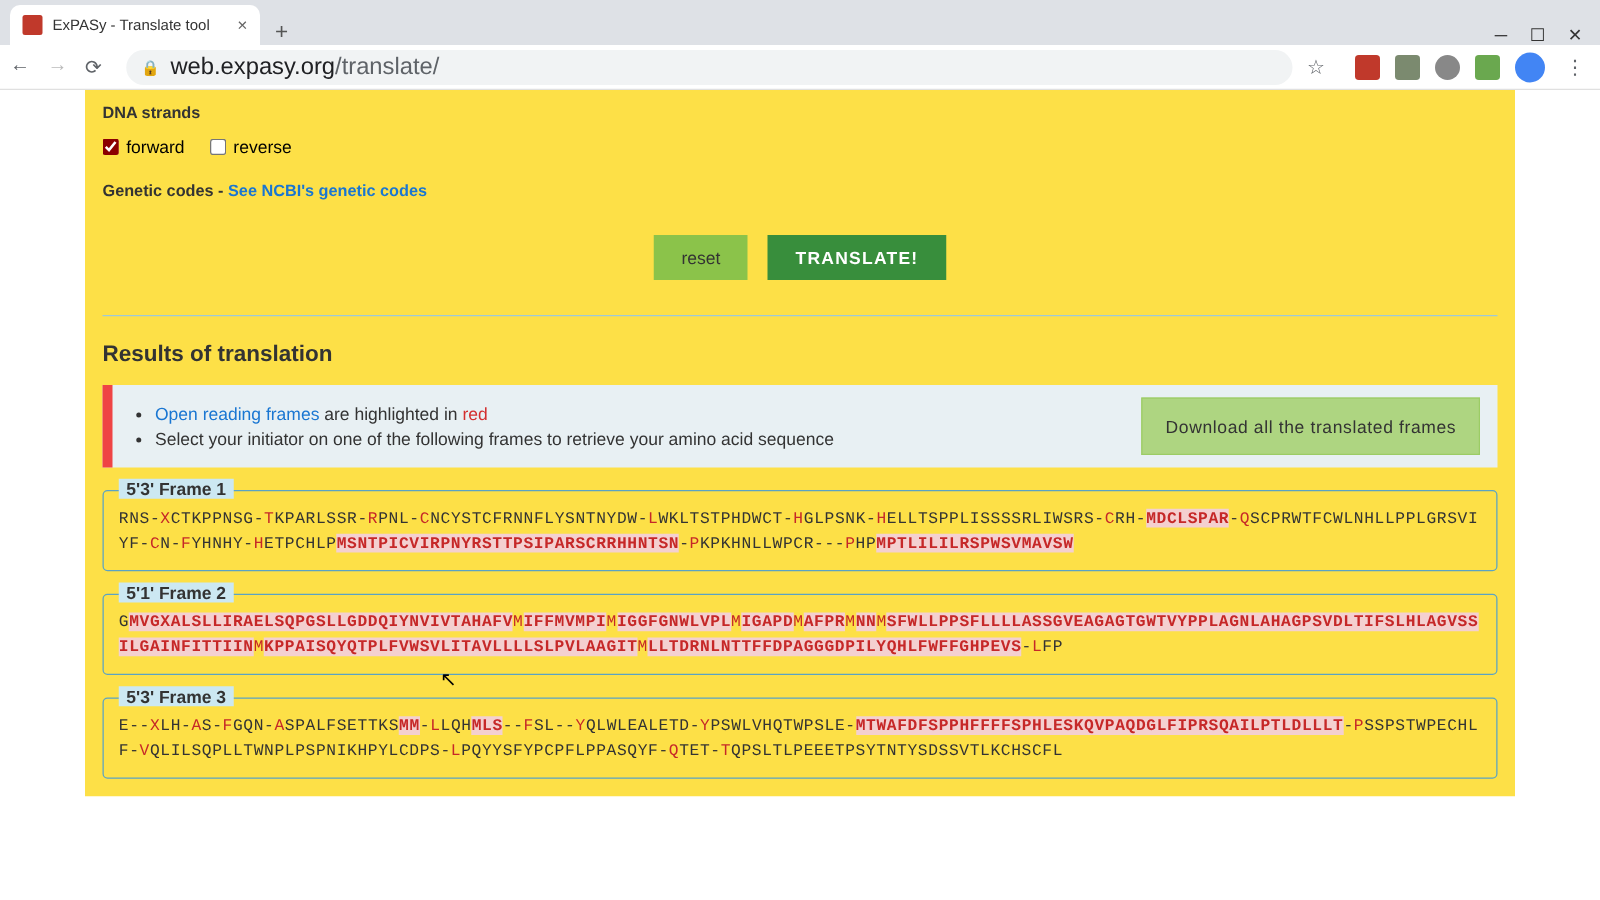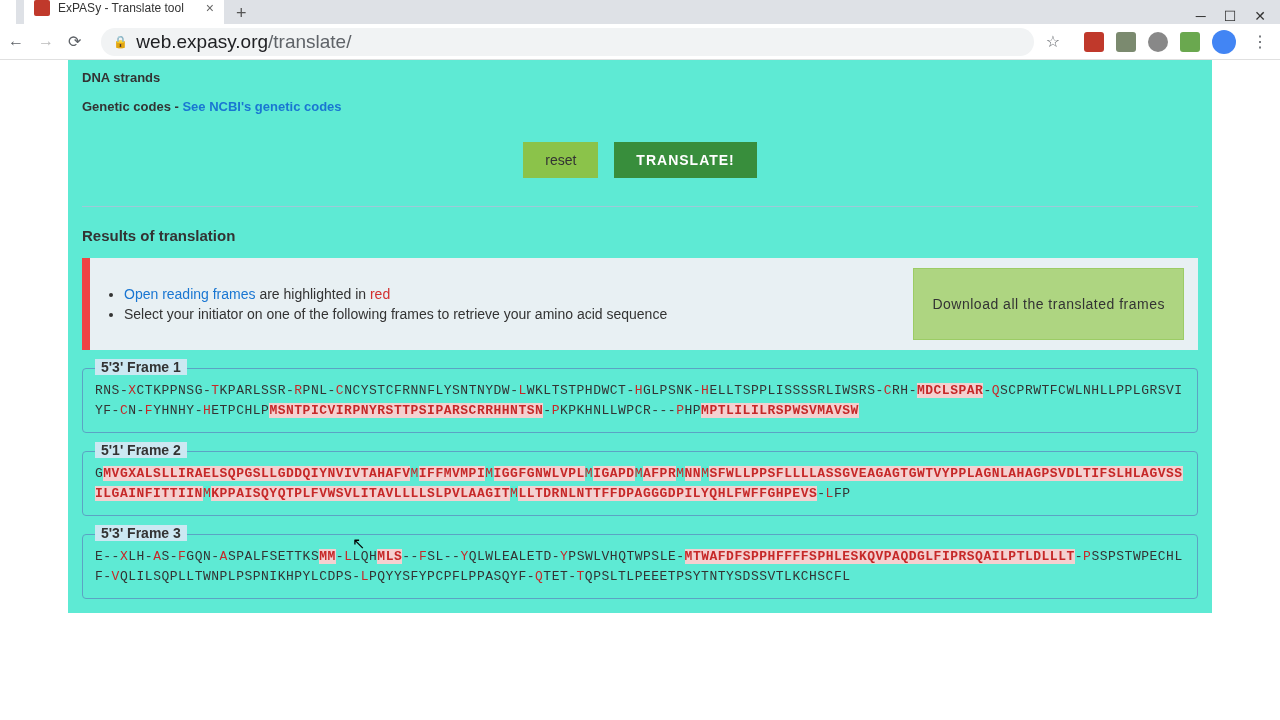--- a/index.html
+++ b/index.html
@@ -1,18 +1,18 @@
 <!DOCTYPE html>
 <html><head>
 <meta charset="utf-8">
 <style>
   * { margin: 0; padding: 0; box-sizing: border-box; }
   body { font-family: Arial, sans-serif; background: #fff; width: 1280px; height: 720px; overflow: hidden; position: relative; }
   
-  .browser-top { height: 24px; background: #dee1e6; display: flex; align-items: flex-end; margin-left: 16px; }
+  .browser-top { height: 36px; background: #dee1e6; display: flex; align-items: flex-end; }
   .tab { background: #fff; height: 32px; margin-left: 8px; border-radius: 8px 8px 0 0; display: flex; align-items: center; padding: 0 10px; gap: 8px; min-width: 200px; }
   .tab-favicon { width: 16px; height: 16px; background: #c0392b; border-radius: 2px; }
   .tab-title { font-size: 12px; color: #333; flex: 1; }
   .tab-close { color: #666; font-size: 14px; cursor: pointer; }
   .new-tab { padding: 0 12px; color: #555; font-size: 18px; cursor: pointer; }
   .window-controls { margin-left: auto; display: flex; gap: 18px; padding: 6px 14px 0 0; color: #333; }
   .window-controls span { font-size: 14px; cursor: pointer; }
   
   .toolbar { height: 36px; background: #fff; border-bottom: 1px solid #e0e0e0; display: flex; align-items: center; padding: 0 8px; gap: 12px; }
   .nav-icons { display: flex; gap: 14px; color: #5f6368; font-size: 16px; }
@@ -20,47 +20,47 @@
   .lock { font-size: 12px; color: #5f6368; }
   .url { font-size: 19px; color: #202124; }
   .url-host { color: #202124; }
   .url-path { color: #5f6368; }
   .ext-icons { display: flex; gap: 12px; align-items: center; margin-left: 12px; }
   .ext-icon { width: 20px; height: 20px; border-radius: 3px; }
   .avatar { width: 24px; height: 24px; border-radius: 50%; background: #4285f4; }
   .menu-dots { font-size: 16px; color: #5f6368; padding: 0 4px; }
   
   .content-wrap { height: 648px; overflow-y: scroll; background: #fff; }
-  .page { width: 1144px; margin: 0 auto; background: #5eead4; padding: 0 14px 14px 14px; }
+  .page { width: 1144px; margin: 0 auto; background: #fde047; padding: 0 14px 14px 14px; }
   
   .section-label { font-size: 13px; font-weight: bold; color: #333; padding: 10px 0 6px 0; }
   .strand-row { display: flex; gap: 20px; align-items: center; padding: 6px 0 12px 0; font-size: 14px; }
   .strand-opt { display: flex; align-items: center; gap: 6px; }
   .strand-opt input { accent-color: #8b0000; }
   
   .codes-label { font-size: 13px; color: #333; padding: 8px 0; }
   .codes-label a { color: #1976d2; font-weight: bold; text-decoration: none; }
   
   .select-box { width: 440px; height: 38px; border: 2px solid #2e7d32; background: #fff; display: flex; align-items: center; padding: 0 10px; font-size: 14px; color: #555; position: relative; }
   .select-arrow { position: absolute; right: 10px; width: 0; height: 0; border-left: 5px solid transparent; border-right: 5px solid transparent; border-top: 5px solid #333; }
   
   .btn-row { display: flex; gap: 16px; justify-content: center; padding: 20px 0; }
   .btn-reset { background: #8bc34a; color: #333; border: none; padding: 10px 22px; font-size: 14px; cursor: pointer; }
   .btn-translate { background: #388e3c; color: #fff; border: none; padding: 10px 22px; font-size: 14px; letter-spacing: 1px; cursor: pointer; font-weight: bold; }
   
   .divider { border: none; border-top: 1px solid #9ec9d8; margin: 8px 0 14px 0; }
   
-  .results-header { font-size: 15px; font-weight: bold; color: #333; padding: 6px 0 14px 0; }
+  .results-header { font-size: 18px; font-weight: bold; color: #333; padding: 6px 0 14px 0; }
   
   .info-bar { background: #e8f0f3; border-left: 8px solid #ef4444; padding: 10px 14px; display: flex; justify-content: space-between; align-items: center; margin-bottom: 16px; }
   .info-list { list-style: disc; padding-left: 20px; font-size: 14px; color: #333; }
   .info-list li { padding: 2px 0; }
   .info-list a { color: #1976d2; text-decoration: none; }
   .red-word { color: #d32f2f; }
-  .btn-download { background: #aed581; border: 1px solid #9ccc65; color: #333; padding: 27px 18px; font-size: 14px; letter-spacing: 0.5px; cursor: pointer; }
+  .btn-download { background: #aed581; border: 1px solid #9ccc65; color: #333; padding: 14px 18px; font-size: 14px; letter-spacing: 0.5px; cursor: pointer; }
   
   .frame-box { border: 1px solid #5ba3c4; border-radius: 4px; margin: 18px 0 0 0; padding: 12px 12px 12px 12px; position: relative; }
   .frame-legend { position: absolute; top: -10px; left: 12px; background: #cce8f2; padding: 0 6px; font-size: 14px; font-weight: bold; color: #333; text-align: center; }
   .seq { font-family: "Courier New", monospace; font-size: 13px; letter-spacing: 0.5px; color: #333; word-break: break-all; line-height: 1.5; }
   .orf { background: #f4d0d0; color: #c62828; font-weight: bold; }
   .m { color: #c62828; }
   .r { color: #c62828; }
   
   .cursor { position: absolute; left: 352px; top: 534px; font-size: 16px; color: #000; pointer-events: none; }
   
@@ -103,20 +103,30 @@
     <div class="ext-icon" style="background:#888;border-radius:50%"></div>
     <div class="ext-icon" style="background:#6aa84f"></div>
     <div class="avatar"></div>
     <span class="menu-dots">⋮</span>
   </div>
 </div>
 
 <div class="content-wrap">
 <div class="page">
   <div class="section-label">DNA strands</div>
+  <div class="strand-row">
+    <label class="strand-opt">
+      <input type="checkbox" checked="" style="">
+      <span>forward</span>
+    </label>
+    <label class="strand-opt">
+      <input type="checkbox" style="">
+      <span>reverse</span>
+    </label>
+  </div>
   <div class="codes-label">
     <b>Genetic codes - </b><a href="#">See NCBI's genetic codes</a>
   </div>
   <div class="btn-row">
     <button class="btn-reset">reset</button>
     <button class="btn-translate">TRANSLATE!</button>
   </div>
 
   <hr class="divider">
 

